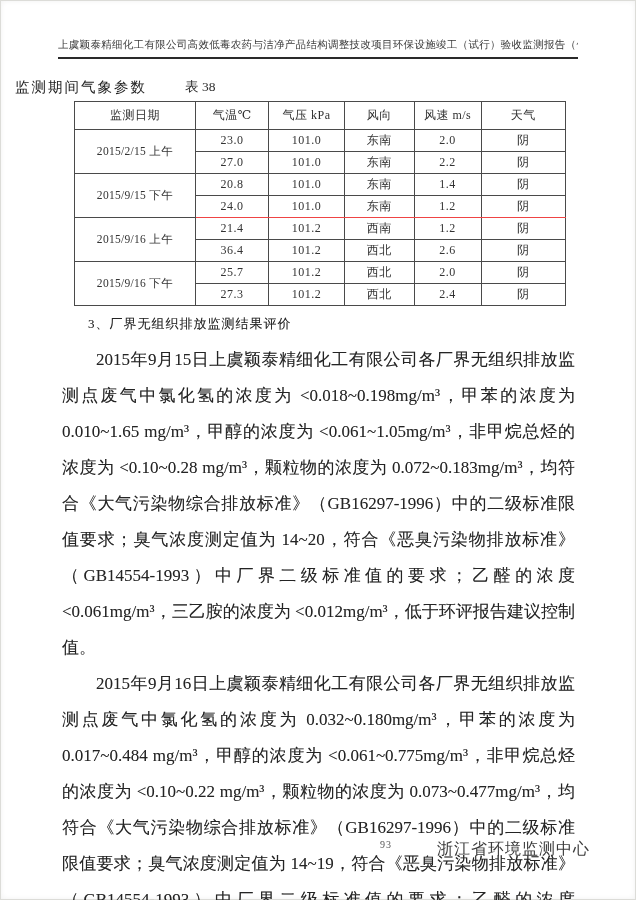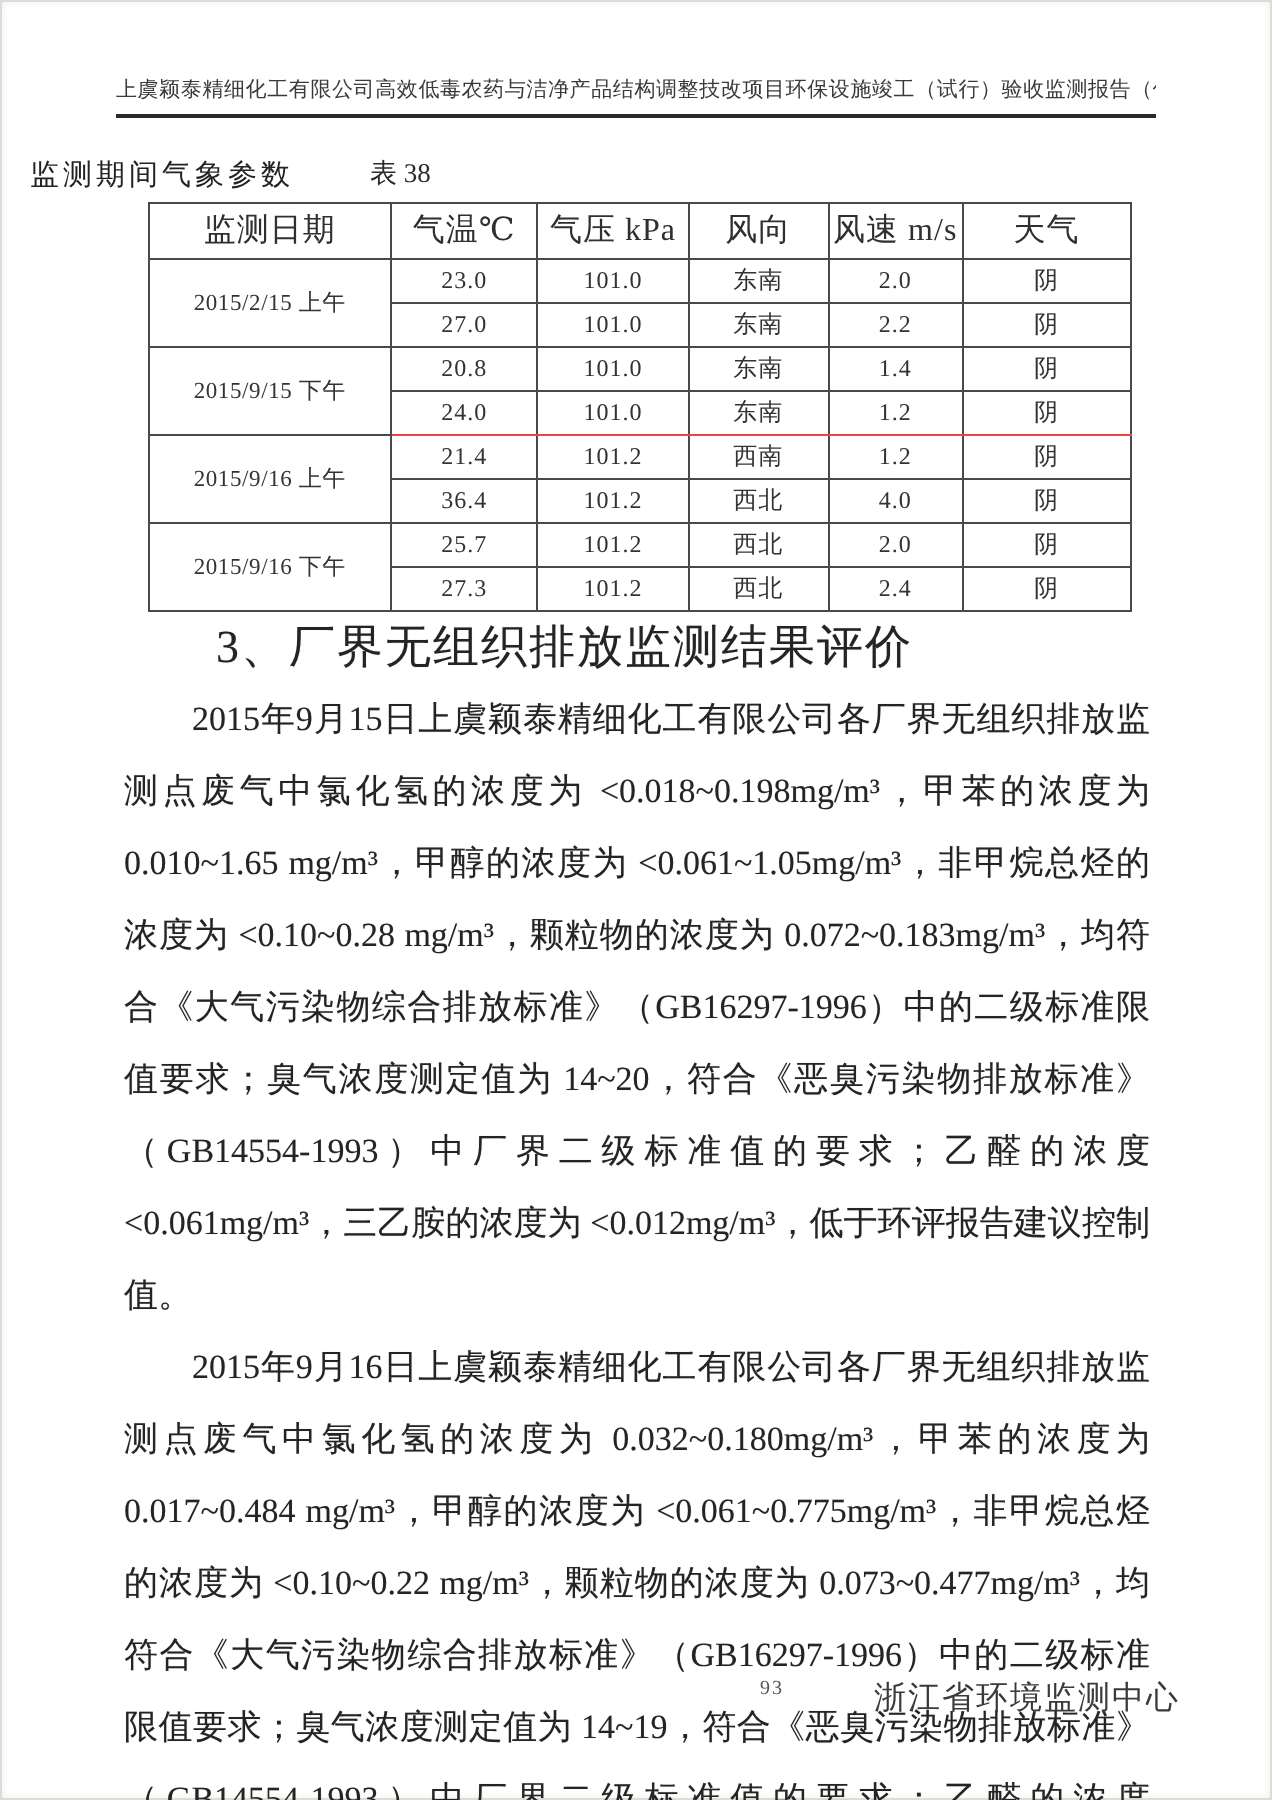--- a/index.html
+++ b/index.html
@@ -42,38 +42,38 @@
     position:absolute;top:101px;left:74px;width:492px;
     border-collapse:collapse;table-layout:fixed;
     font-size:12px;color:#333;
   }
   th,td{
     border:1px solid #4a4a4a;
     text-align:center;vertical-align:middle;
     padding:0;height:21px;font-weight:normal;
     letter-spacing:.5px;
   }
-  th{height:27px;font-size:16px;color:#2f2f2f;}
+  th{height:27px;font-size:12px;color:#2f2f2f;}
   col.c-date{width:24.6%;}
   col.c-temp{width:15.0%;}
   col.c-press{width:15.3%;}
   col.c-wdir{width:14.3%;}
   col.c-wspd{width:13.6%;}
   col.c-sky{width:17.2%;}
   td.date-cell{font-size:11.5px;letter-spacing:.3px;}
   tr.blue-bottom td{border-bottom:1px solid #ef4444;}
   
   .body-text{
     position:absolute;top:306px;left:62px;width:513px;
     font-size:17px;line-height:36px;
     text-align:justify;color:#242424;
     text-shadow:0 0 .5px rgba(0,0,0,.25);
   }
   .body-text p{margin:0;text-indent:2em;}
-  p.heading{font-size:23px;letter-spacing:1px;}
+  p.heading{font-size:13px;letter-spacing:1px;}
   
   .footer{position:absolute;top:839px;left:0;right:0;height:20px;}
   .pageno{
     position:absolute;left:380px;
     font-size:10px;color:#555;letter-spacing:1px;
   }
   .org{
     position:absolute;right:46px;
     font-size:16px;color:#3a3a3a;letter-spacing:1px;
   }
@@ -147,21 +147,21 @@
           <td>21.4</td>
           <td>101.2</td>
           <td>西南</td>
           <td>1.2</td>
           <td>阴</td>
         </tr>
         <tr>
           <td>36.4</td>
           <td>101.2</td>
           <td>西北</td>
-          <td>4.0</td>
+          <td>2.6</td>
           <td>阴</td>
         </tr>
         <tr>
           <td rowspan="2" class="date-cell">2015/9/16 下午</td>
           <td>25.7</td>
           <td>101.2</td>
           <td>西北</td>
           <td>2.0</td>
           <td>阴</td>
         </tr>

